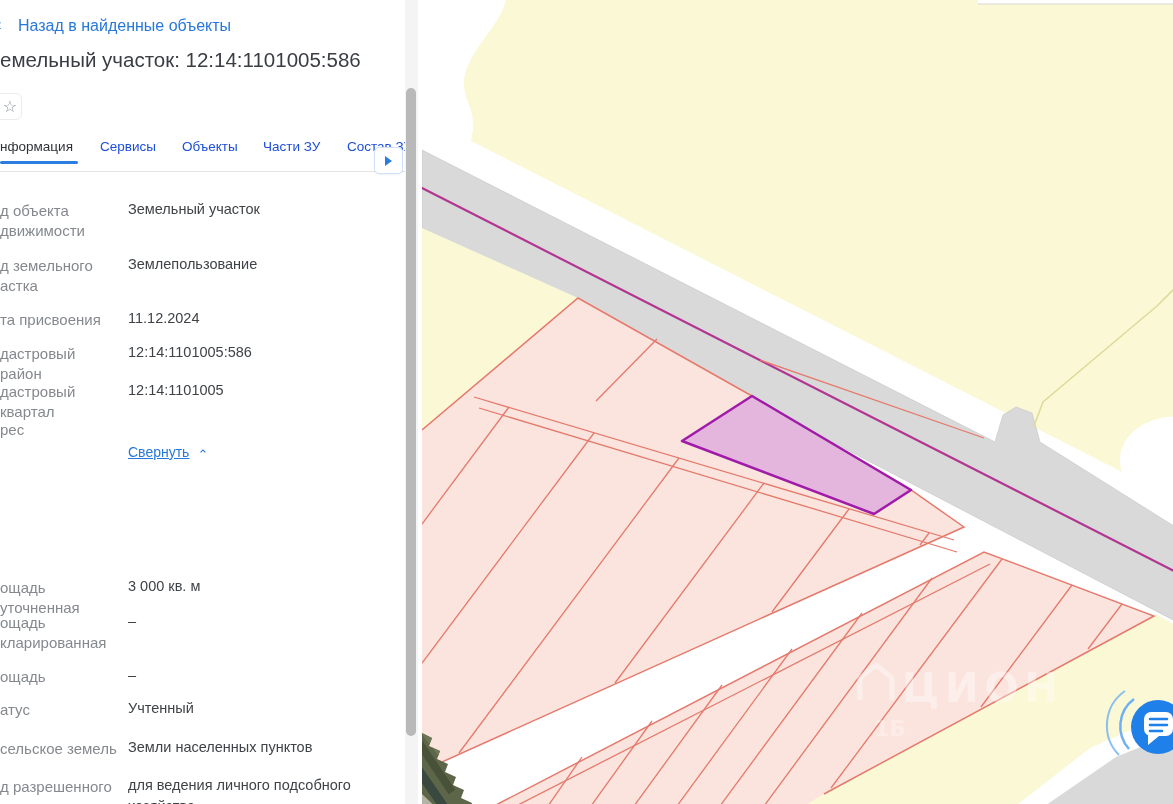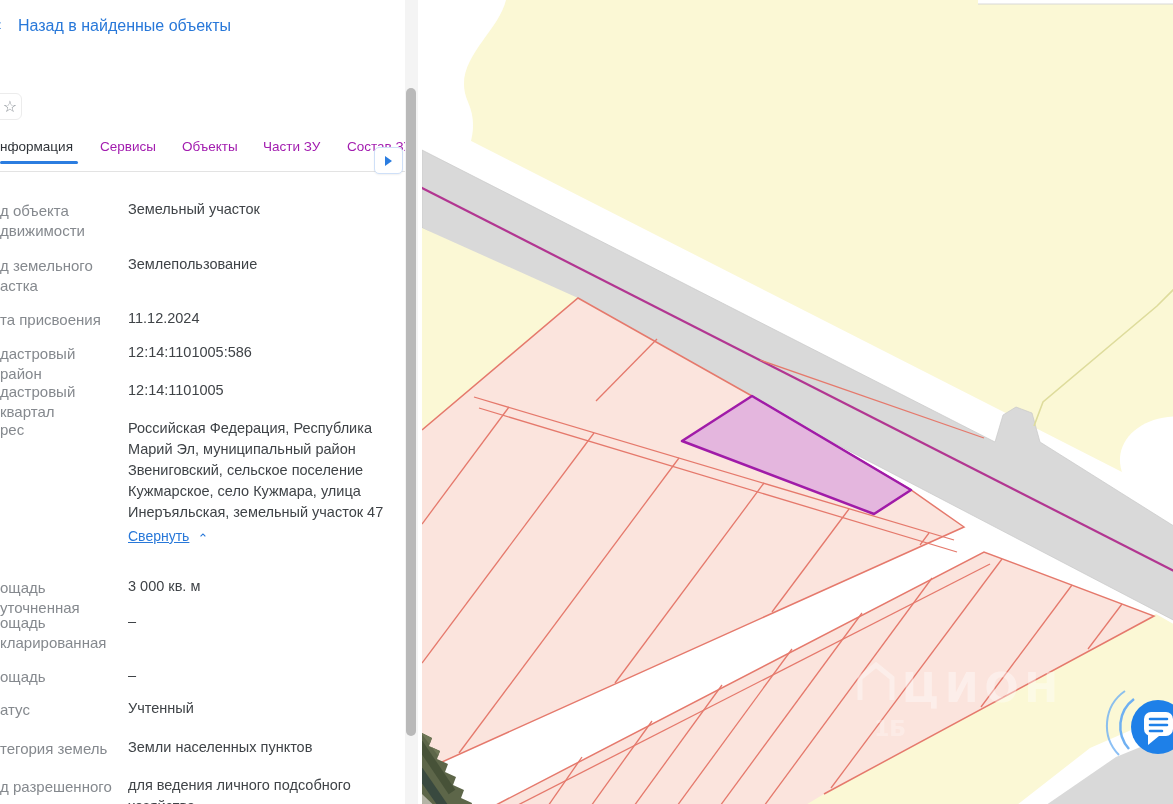--- a/index.html
+++ b/index.html
@@ -10,21 +10,21 @@
   #panel{position:absolute;left:0;top:0;width:405px;height:804px;background:#fff;overflow:hidden;
     border-right:1px solid #ececec;}
   .back-link{position:absolute;left:18px;top:17px;font-size:16px;color:#2878d9;cursor:pointer;white-space:nowrap;}
   .back-chevron{position:absolute;left:-4px;top:15px;font-size:17px;color:#2878d9;}
   .panel-title{position:absolute;left:0;top:48px;font-size:20.5px;font-weight:500;color:#3a3e44;white-space:nowrap;}
   .fav-btn{position:absolute;left:-16px;top:93px;width:38px;height:27px;border:1px solid #ececec;border-radius:6px;
     display:flex;align-items:center;justify-content:flex-end;padding-right:4px;box-sizing:border-box;cursor:pointer;}
   .fav-star{font-size:16px;color:#8a9096;line-height:1;}
 
   .tabs{position:absolute;left:0;top:136px;width:338px;height:28px;}
-  .tab{position:absolute;top:3px;font-size:13.5px;color:#a21caf;white-space:nowrap;cursor:pointer;}
+  .tab{position:absolute;top:3px;font-size:13.5px;color:#1d4ed8;white-space:nowrap;cursor:pointer;}
   .tab.active{color:#2f3338;}
   .tab-underline{position:absolute;left:0;top:25px;width:78px;height:3px;background:#2b7de0;border-radius:2px;}
   .tabs-divider{position:absolute;left:0;top:171px;width:405px;height:1px;background:#e3e3e3;}
   .tab-scroll-btn{position:absolute;left:374px;top:147px;width:27px;height:25px;background:#fff;
     border:1px solid #cfe0f8;border-radius:5px;box-shadow:0 1px 2px rgba(0,0,0,.06);
     display:flex;align-items:center;justify-content:center;cursor:pointer;z-index:3;}
   .tab-scroll-arrow{width:0;height:0;border-top:5px solid transparent;border-bottom:5px solid transparent;
     border-left:7px solid #2b7de0;}
 
   .row{position:absolute;left:0;width:400px;}
@@ -44,20 +44,21 @@
   .wm-text{font-family:"DejaVu Sans", sans-serif;font-weight:bold;}
 </style>
 </head>
 <body>
 
 <div id="stage">
 
   <div id="panel">
     <span class="back-chevron">‹</span>
     <a class="back-link">Назад в найденные объекты</a>
+    <div class="panel-title">емельный участок: 12:14:1101005:586</div>
 
     <div class="fav-btn">
       <span class="fav-star">☆</span>
     </div>
 
     <div class="tabs">
       <div class="tab active" style="left:0">нформация</div>
       <div class="tab" style="left:100px">Сервисы</div>
       <div class="tab" style="left:182px">Объекты</div>
       <div class="tab" style="left:263px">Части ЗУ</div>
@@ -87,21 +88,21 @@
       <span class="lbl">дастровый район</span>
       <span class="val">12:14:1101005:586</span>
     </div>
     <div class="row" style="top:380px">
       <span class="lbl">дастровый квартал</span>
       <span class="val">12:14:1101005</span>
     </div>
     <div class="row" style="top:418px">
       <span class="lbl">рес</span>
       <span class="val">
-        <span>Российская Федерация, Республика Марий Эл, муниципальный район Звениговский, сельское поселение Кужмарское, село Кужмара, улица Инеръяльская, земельный участок 47</span><br>
+        <br>
         <a class="collapse-link">Свернуть</a><span class="collapse-caret">⌃</span>
       </span>
     </div>
     <div class="row" style="top:576px">
       <span class="lbl">ощадь уточненная</span>
       <span class="val">3 000 кв. м</span>
     </div>
     <div class="row" style="top:611px">
       <span class="lbl">ощадь
 кларированная</span>
@@ -109,21 +110,21 @@
     </div>
     <div class="row" style="top:665px">
       <span class="lbl">ощадь</span>
       <span class="val">–</span>
     </div>
     <div class="row" style="top:698px">
       <span class="lbl">атус</span>
       <span class="val">Учтенный</span>
     </div>
     <div class="row" style="top:737px">
-      <span class="lbl">тегория земель</span>
+      <span class="lbl">сельское земель</span>
       <span class="val">Земли населенных пунктов</span>
     </div>
     <div class="row" style="top:775px">
       <span class="lbl">д разрешенного</span>
       <span class="val">для ведения личного подсобного хозяйства</span>
     </div>
   </div>
 
   <div id="scrollbar">
     <div id="scroll-thumb"></div>

